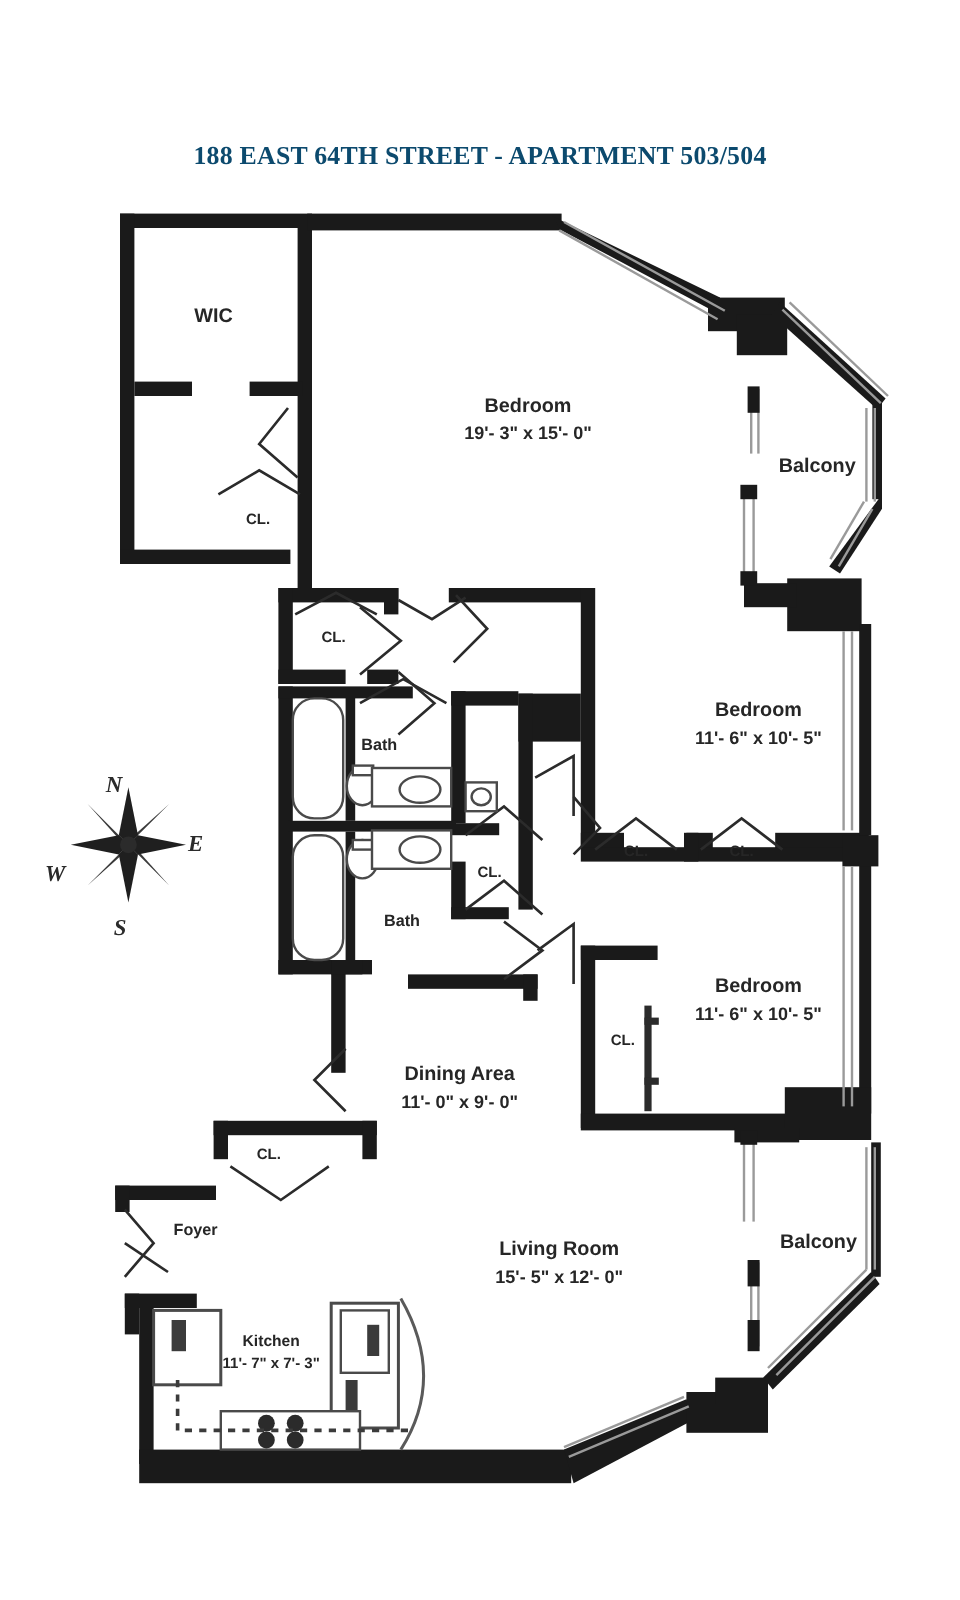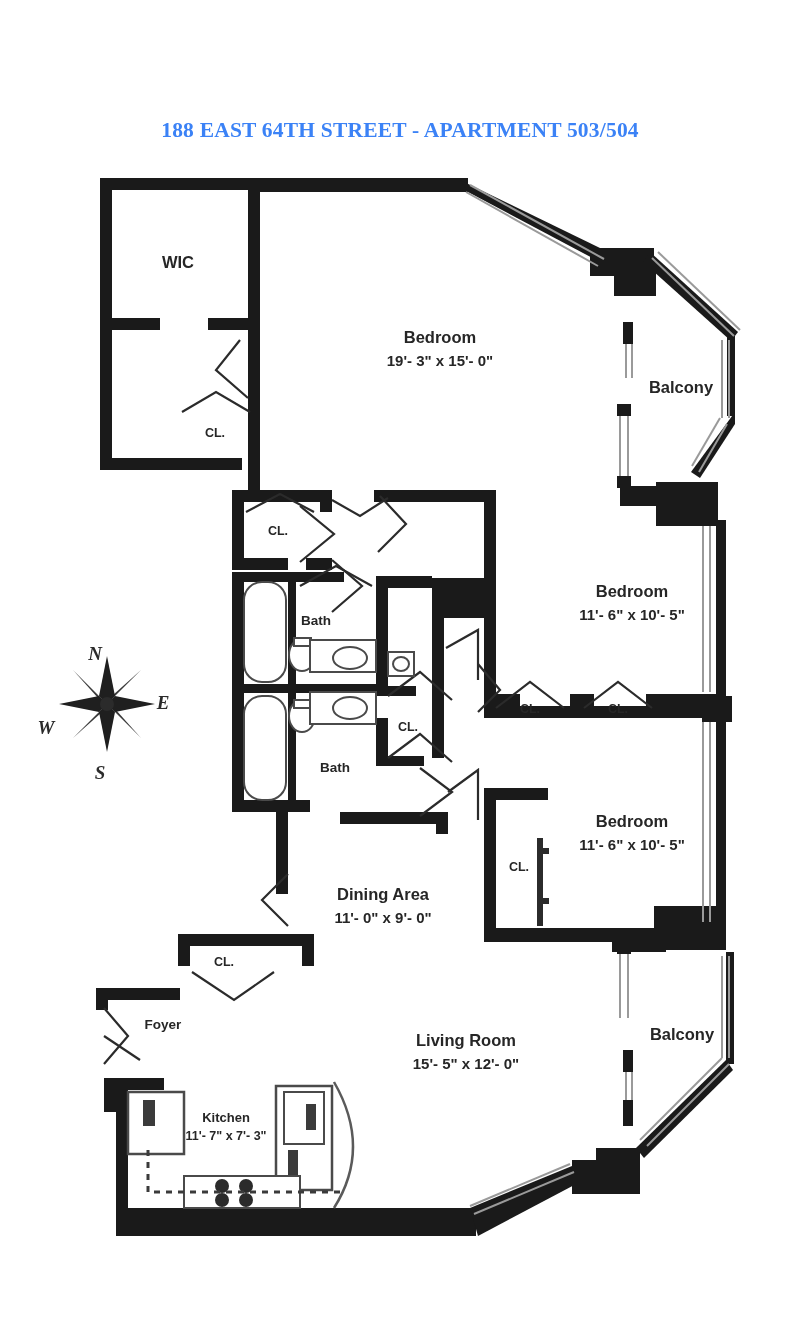--- a/index.html
+++ b/index.html
@@ -23,21 +23,21 @@
   #plan-title {
     position: absolute;
     left: 0;
     top: 118px;
     width: 800px;
     text-align: center;
     font-family: "Liberation Serif", serif;
     font-weight: bold;
     font-size: 21.5px;
     letter-spacing: 0.2px;
-    color: #3b82f6;
+    color: #0c4a6e;
     white-space: nowrap;
   }
   #plan-svg {
     position: absolute;
     left: 0;
     top: 0;
     width: 800px;
     height: 1333px;
   }
   .rm-label {

